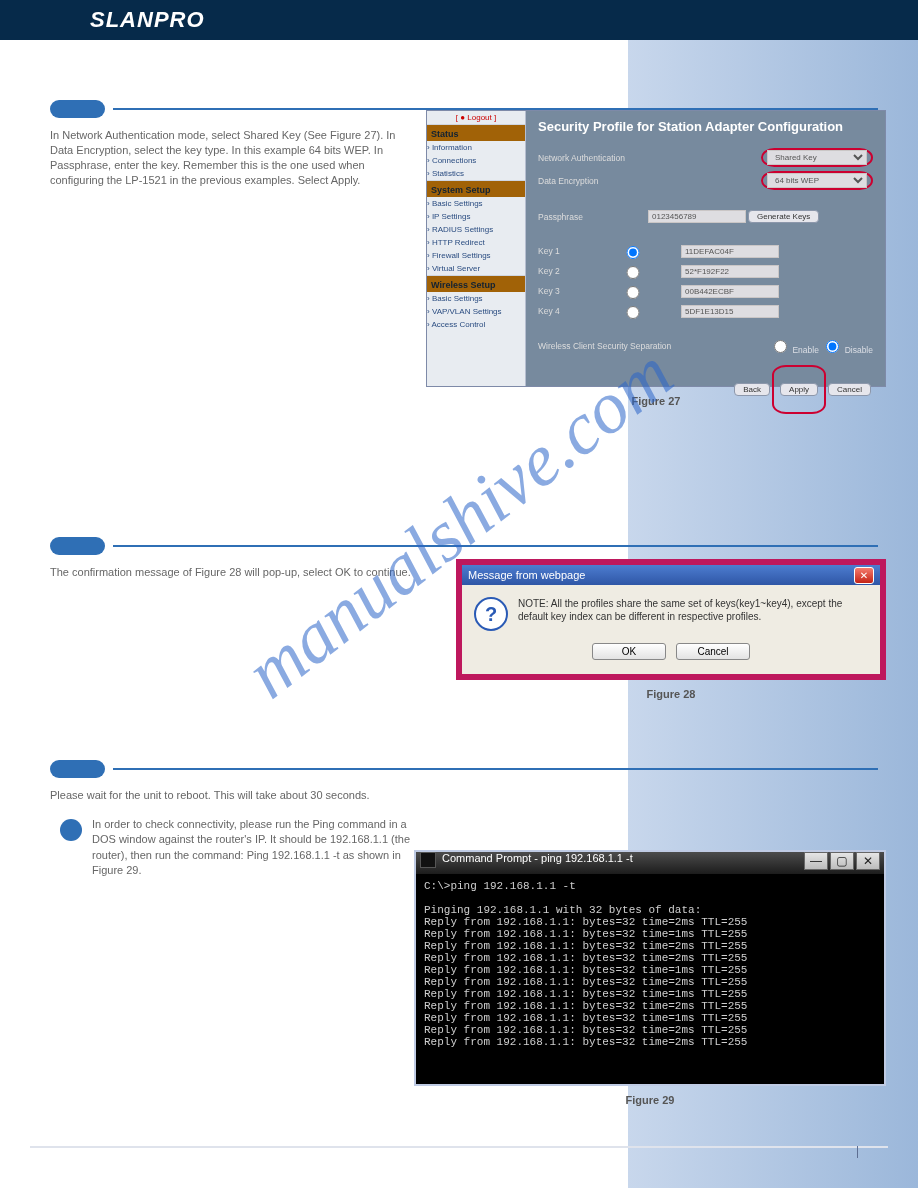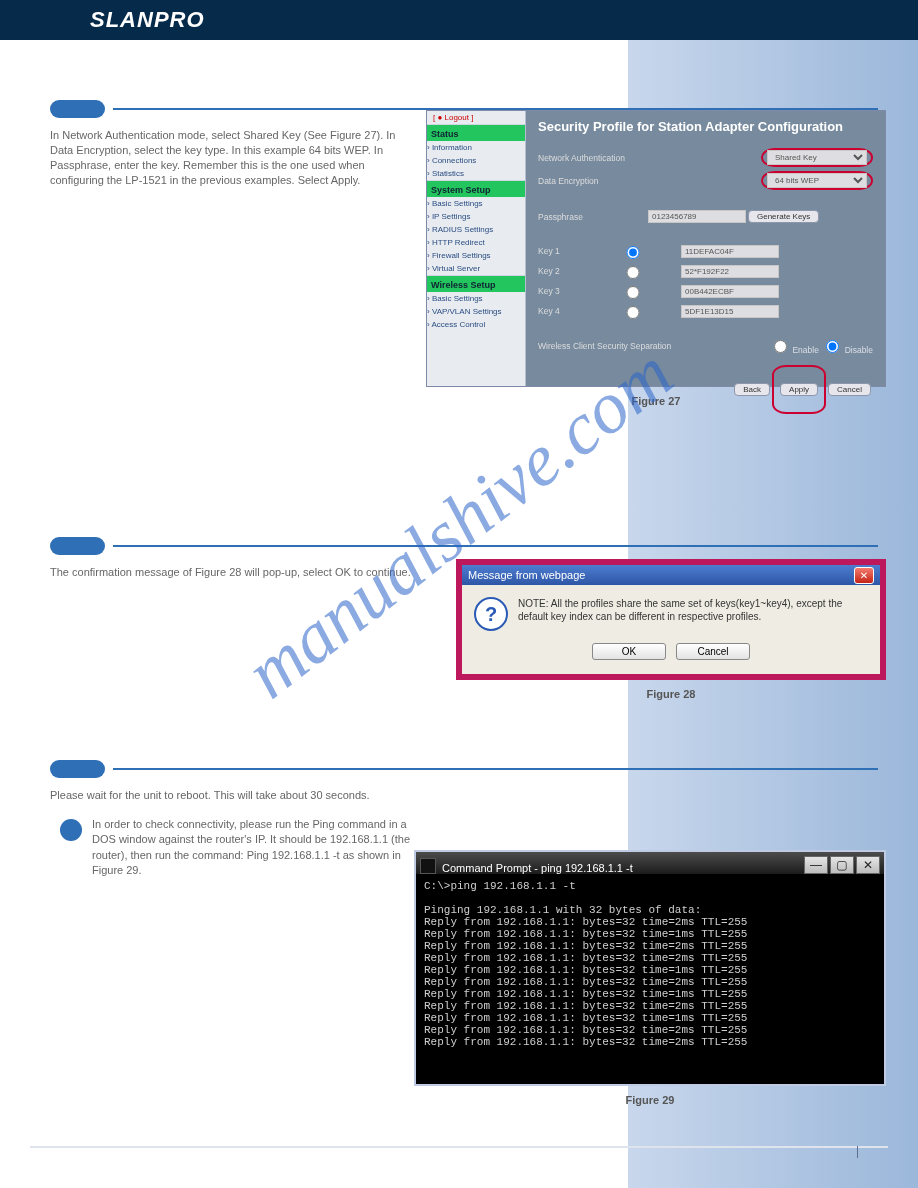--- a/index.html
+++ b/index.html
@@ -21,23 +21,23 @@
   
   .fig1{width:458px;height:275px;border:1px solid #7e8aa8;background:#778a9e;
         display:flex;font-size:9px;position:relative;z-index:3}
   .fig1 .sb{width:98px;background:#e8ecf1;border-right:1px solid #b6bed0;
             display:flex;flex-direction:column}
   .fig1 .badge{margin:5px;background:#3b5d8f;color:#fff;padding:5px;border-radius:2px;
                display:flex;flex-direction:column;align-items:center}
   .fig1 .badge .t1{font-weight:bold;font-size:13px}
   .fig1 .badge .t2{font-size:10px}
   .fig1 .badge .t3{font-size:7px;background:#5274a7;border-radius:2px;margin-top:3px;padding:1px 3px}
-  .fig1 .logout{font-size:8px;color:#c00;text-align:left;padding:2px 6px}
+  .fig1 .logout{font-size:8px;color:#c00;text-align:center;padding:2px 6px}
   .fig1 .grp{font-weight:bold;color:#123;padding:4px 4px 2px 4px;border-top:1px solid #cfd6e2;
-             background:#22c55e}
+             background:#a16207}
   .fig1 .nav a{display:block;color:#2a4c80;font-size:8px;padding:2px 4px 2px 0;text-decoration:none}
   .fig1 .panel{flex:1;padding:8px 12px;color:#fff}
   .fig1 .ptitle{font-size:13px;font-weight:bold;margin-bottom:14px;color:#fff}
   .fig1 .row{display:flex;align-items:center;margin:4px 0;font-size:8.5px;color:#eadfdf}
   .fig1 .lbl{width:110px;color:#ddd}
   .fig1 input[type=text],.fig1 select{font-size:8px;padding:1px 3px;border:1px solid #cac6c6;
        background:#dedde1;color:#555}
   .fig1 .sel{width:100px}
   .fig1 .circle{border:2px solid #cc0030;border-radius:14px/10px;padding:0 4px}
   .fig1 .btn{font-size:8px;padding:1px 8px;border:1px solid #8c97ab;border-radius:4px;
@@ -58,21 +58,21 @@
                font-size:20px;font-weight:bold;display:flex;align-items:center;justify-content:center;
                flex:none;margin-right:10px;background:#fff}
   .fig2 .msg{font-size:10px;color:#333;line-height:1.3}
   .fig2 .btns{display:flex;justify-content:center;gap:10px;padding:6px 0 14px 0}
   .fig2 .btns button{width:74px;font-size:10px;padding:2px 0;border:1px solid #888;
                      border-radius:3px;background:linear-gradient(#fff,#e3e3e3)}
 
   
   .fig3{width:468px;background:#000;border:2px solid #bfcbe4;font-family:"Courier New",monospace;
         font-size:11px;position:relative;z-index:3}
-  .fig3 .tb{height:22px;background:linear-gradient(#4c4c4c,#1c1c1c);display:flex;align-items:flex-end;
+  .fig3 .tb{height:22px;background:linear-gradient(#4c4c4c,#1c1c1c);display:flex;align-items:flex-start;
             color:#fff;font-family:Tahoma,Arial,sans-serif;font-size:11px;padding:0 4px}
   .fig3 .tb .ic{width:14px;height:14px;background:#111;border:1px solid #555;margin-right:6px}
   .fig3 .tb .wbtn{width:22px;height:16px;border:1px solid #666;margin-left:2px;
                   background:linear-gradient(#e5e5e5,#bcbcbc);display:flex;align-items:center;
                   justify-content:center;color:#222;font-size:12px}
   .fig3 .tb .spacer{margin-left:auto}
   .fig3 .term{padding:6px 8px 14px 8px;min-height:190px}
   .fig3 .term div{color:#cfcfcf;white-space:pre}
 
   

